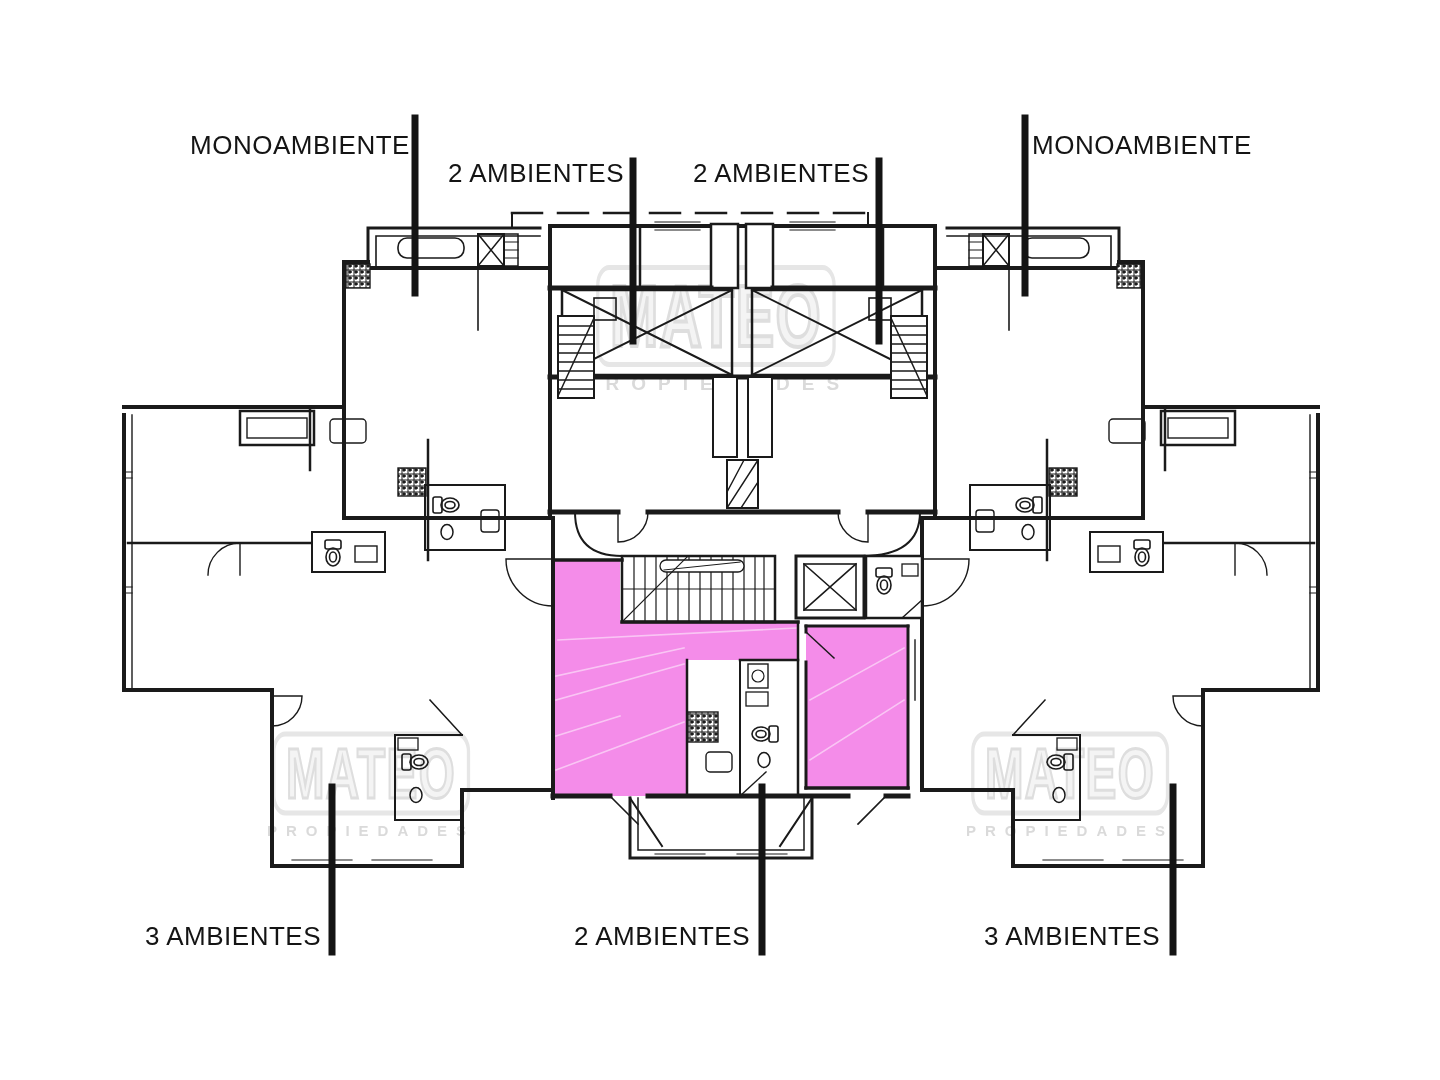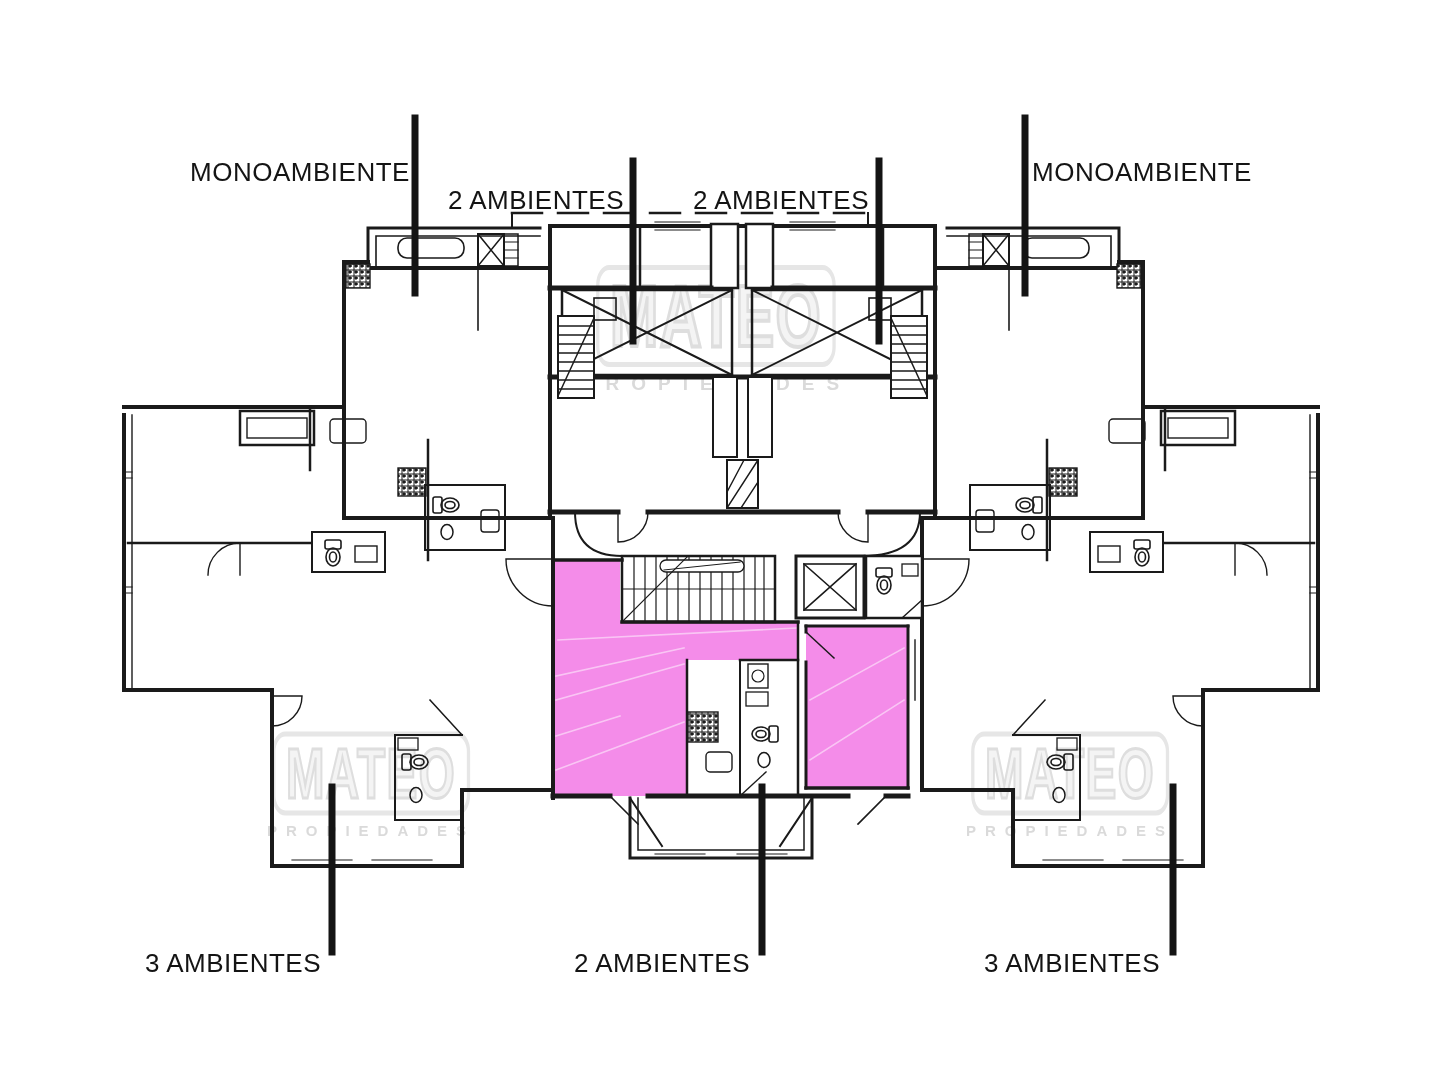--- a/index.html
+++ b/index.html
@@ -16,21 +16,21 @@
   .wm-sub{font-weight:bold;color:#dadada;margin-top:6px;}
   .wm-top .wm-word{font-size:88px;}
   .wm-top .wm-sub{font-size:19px;letter-spacing:12px;}
   .wm-bottom .wm-word{font-size:70px;-webkit-text-stroke:3px #dedede;}
   .wm-bottom .wm-sub{font-size:15px;letter-spacing:9px;}
   
   .plan-svg{position:absolute;left:0;top:0;z-index:2;}
   
   .plan-label{
     position:absolute;z-index:3;transform:translate(-50%,-50%);
-    font-size:26px;color:#141414;letter-spacing:0.5px;white-space:nowrap;margin-top:27px;
+    font-size:26px;color:#141414;letter-spacing:0.5px;white-space:nowrap;
   }
 </style>
 </head>
 <body>
 
 <div class="canvas">
 
   <div class="watermark wm-top" style="left:716px;top:330px;">
     <div class="wm-frame">
       <span class="wm-word">MATEO</span>

